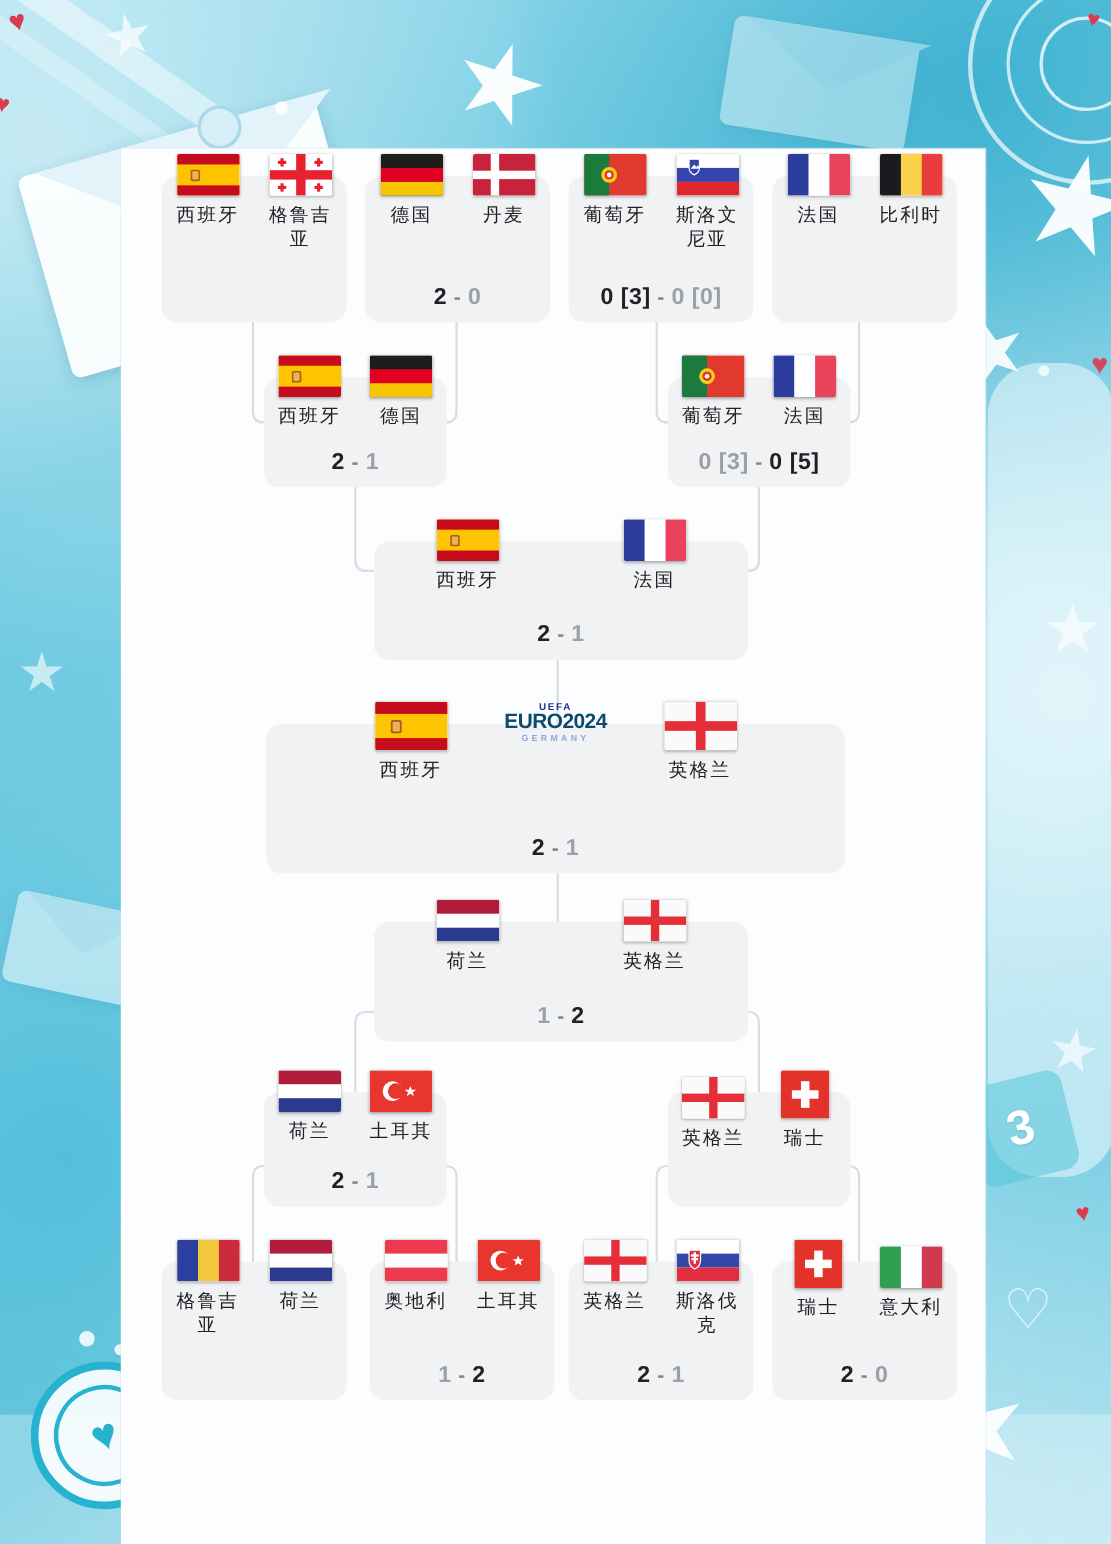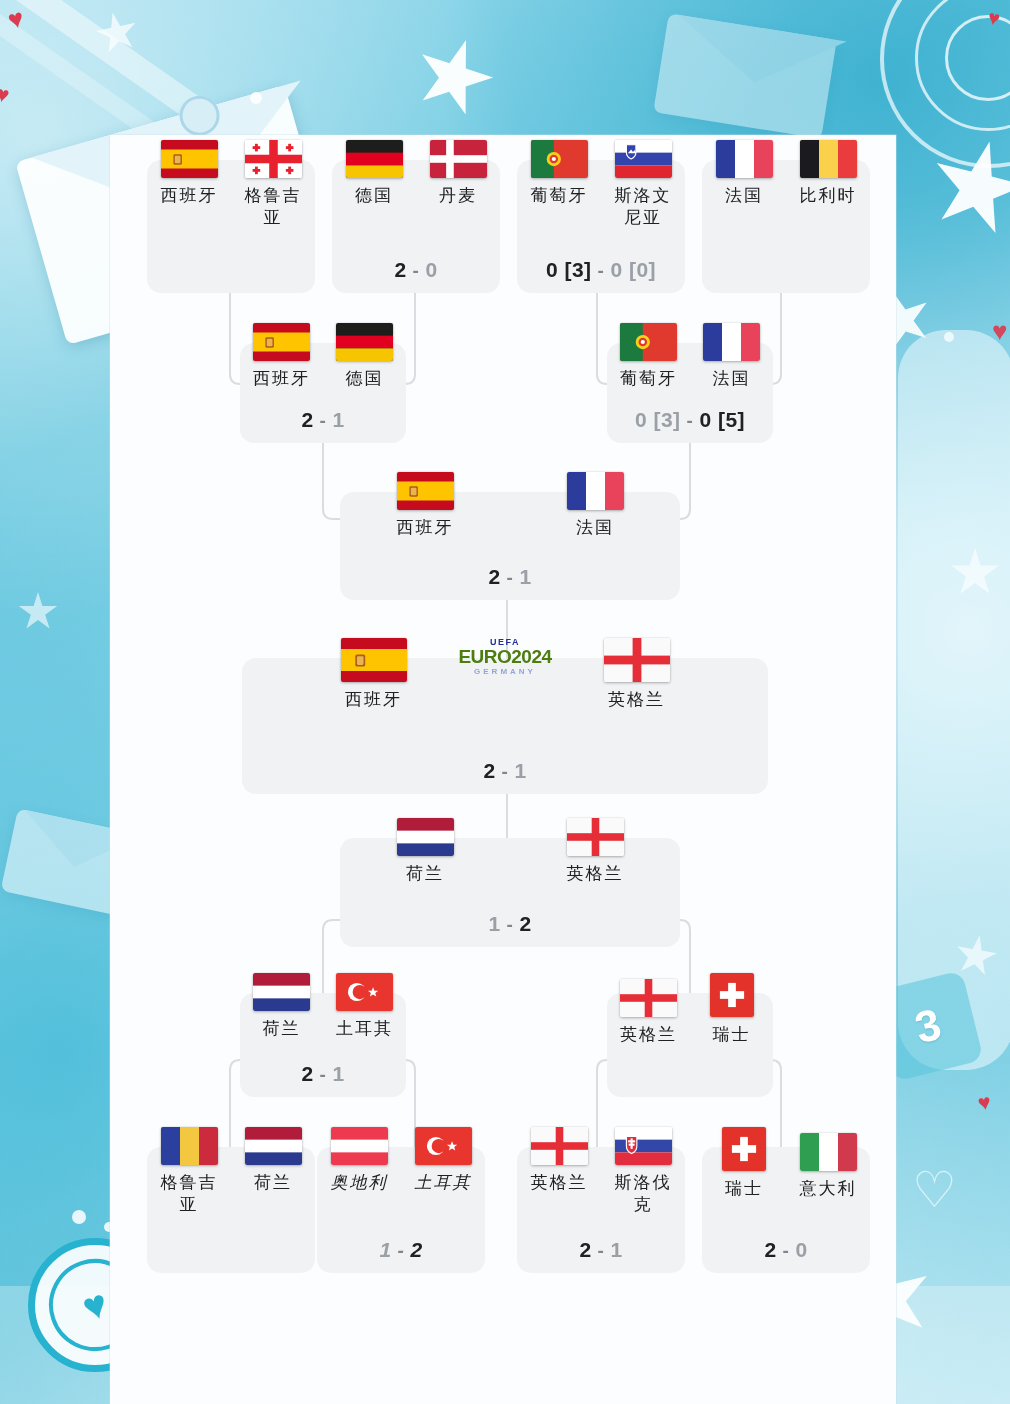--- a/index.html
+++ b/index.html
@@ -50,21 +50,21 @@
   .m-final .team-name,.m-sf .team-name{max-width:none;}
   .score-row{margin-top:auto;padding-bottom:11px;text-align:center;font-size:21px;font-weight:700;letter-spacing:.5px;}
   .score-row .dash{color:#80868b;font-size:19px;padding:0 6px;}
   .score-row[data-winner="home"] .sh{color:#202124;}
   .score-row[data-winner="home"] .sa{color:#9aa0a6;}
   .score-row[data-winner="away"] .sh{color:#9aa0a6;}
   .score-row[data-winner="away"] .sa{color:#202124;}
   
   .euro-logo{position:absolute;left:50%;top:-21px;transform:translateX(-50%);text-align:center;width:140px;}
   .euro-logo .uefa{font-size:9px;font-weight:700;letter-spacing:1.5px;color:#232f9a;}
-  .euro-logo .euro{font-size:19px;font-weight:800;color:#4d7c0f;letter-spacing:-.5px;margin-top:-1px;}
+  .euro-logo .euro{font-size:19px;font-weight:800;color:#0c4a6e;letter-spacing:-.5px;margin-top:-1px;}
   .euro-logo .germany{font-size:8px;font-weight:700;letter-spacing:3px;color:#94a6d8;margin-top:-1px;}
 </style>
 </head>
 <body>
 
 <div class="decor ribbon" style="left:-60px;top:30px;width:320px;height:26px;"></div>
 <div class="decor ribbon" style="left:-40px;top:86px;width:280px;height:18px;opacity:.6;"></div>
 <div class="decor envelope" style="left:36px;top:120px;width:280px;height:190px;--fw:140px;--fh:105px;transform:rotate(-16deg);">
   <span class="seal" style="left:96px;top:60px;width:90px;height:90px;"></span>
   <span class="seal" style="left:170px;top:-14px;width:40px;height:40px;"></span>
@@ -520,21 +520,21 @@
       </div>
     <div class="names">
         <span class="half">
           <span class="team-name">格鲁吉亚</span>
         </span>
         <span class="half">
           <span class="team-name">荷兰</span>
         </span>
       </div>
   </div>
-  <div class="match m-r16" style="left:207px;top:1012px;width:168px;height:126px;font-style:italic;">
+  <div class="match m-r16" style="left:226px;top:1012px;width:168px;height:126px;">
     <div class="flags">
         <span class="half">
           <span class="flag" data-flag="at">
             <svg viewBox="0 0 60 40" preserveAspectRatio="none">
               <rect width="60" height="40" fill="#fff"></rect>
               <rect width="60" height="13.3" fill="#ee3a4e"></rect>
               <rect y="26.7" width="60" height="13.3" fill="#ee3a4e"></rect>
             </svg>
           </span>
         </span>

